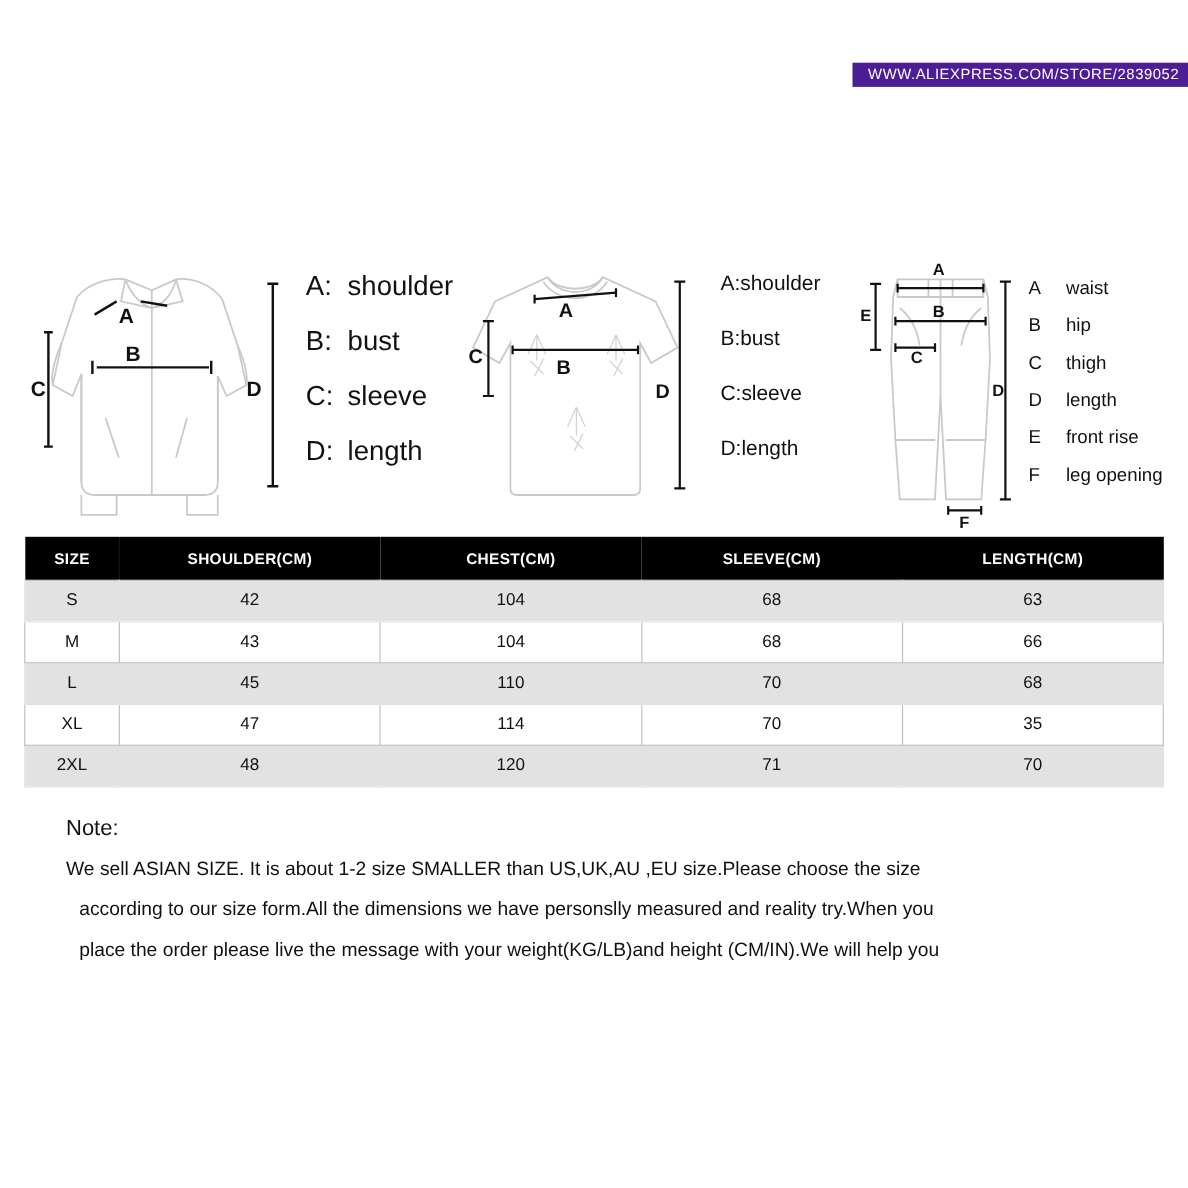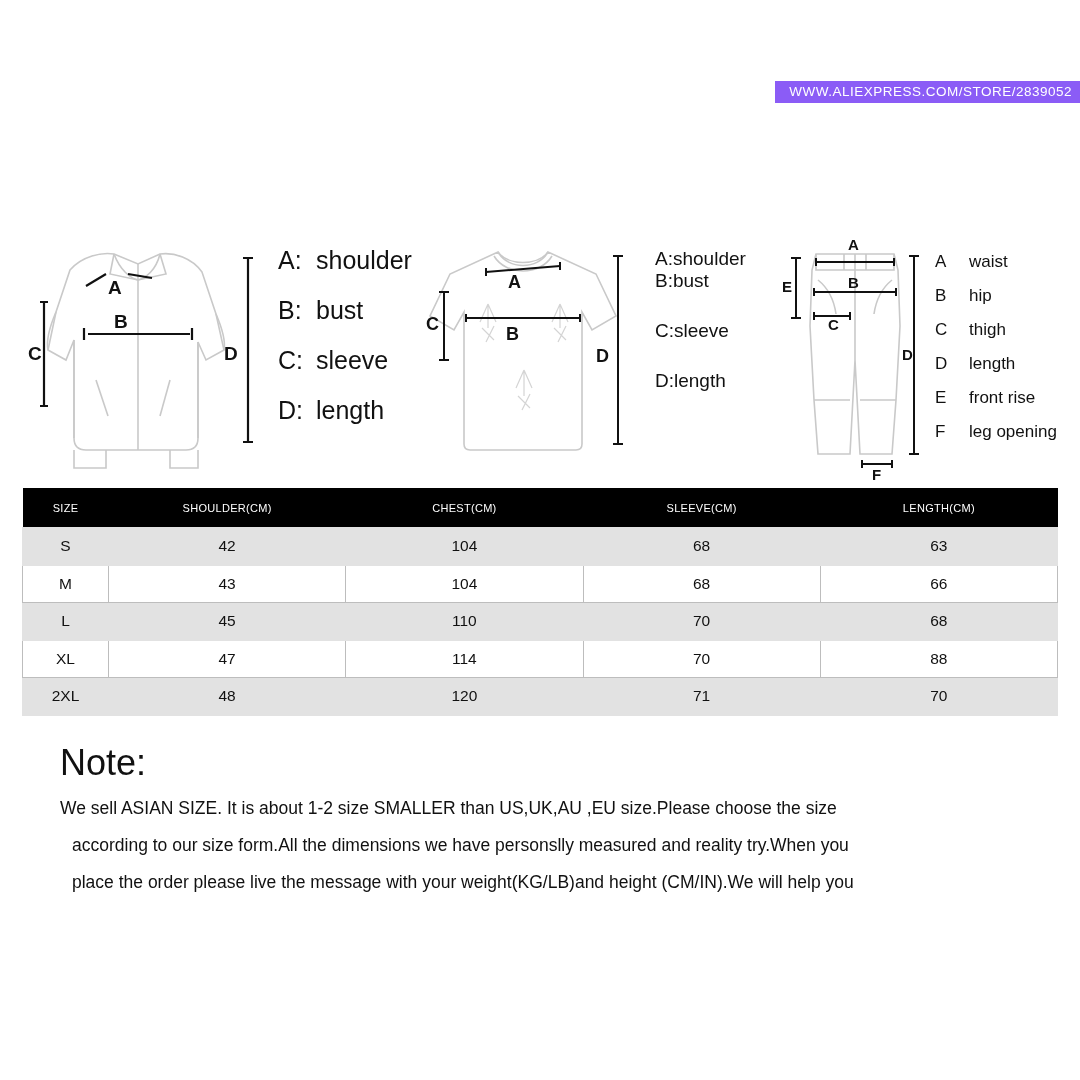--- a/index.html
+++ b/index.html
@@ -56,28 +56,27 @@
     top: 33px;
     font-size: 14px;
     letter-spacing: 1.5px;
     color: #9a9a9a;
   }
   .store-bar {
     position: absolute;
     right: 0;
     top: 57px;
     height: 22px;
-    background: #8b5cf6;
+    background: #4c1d95;
     color: #ffffff;
     font-size: 13.5px;
     letter-spacing: 0.5px;
     line-height: 22px;
     padding: 0 8px 0 14px;
     white-space: nowrap;
-    margin-top: 24px;
   }
 
   
   .diagrams {
     position: absolute;
     left: 0;
     top: 230px;
     width: 1080px;
     height: 252px;
   }
@@ -116,22 +115,22 @@
     position: absolute;
     left: 22px;
     top: 488px;
     width: 1036px;
     border-collapse: collapse;
     table-layout: fixed;
   }
   .size-table th {
     background: #000000;
     color: #ffffff;
-    font-size: 11px;
-    font-weight: normal;
+    font-size: 14px;
+    font-weight: bold;
     height: 37px;
     letter-spacing: 0.3px;
   }
   .size-table td {
     font-size: 15.5px;
     height: 34.5px;
     text-align: center;
     color: #111;
     border: 1px solid #bdbdbd;
   }
@@ -145,21 +144,21 @@
   .col-size { width: 84px; }
 
   
   .note {
     position: absolute;
     left: 60px;
     top: 742px;
     width: 990px;
   }
   .note-title {
-    font-size: 36px;
+    font-size: 20px;
     color: #111;
     margin: 0 0 6px 0;
     font-weight: 400;
   }
   .note-line {
     font-size: 17.5px;
     line-height: 37px;
     color: #111;
     white-space: nowrap;
   }
@@ -251,21 +250,21 @@
           <text x="6" y="100">C</text>
           <text x="176" y="132">D</text>
         </g>
       </svg>
     </div>
 
     <div class="legend lg-tee">
       <div class="legend-row" style="position:relative;">
         <span>A:</span><span>shoulder</span>
       </div>
-      <div class="legend-row" style="position:relative; ">
+      <div class="legend-row" style="position:relative; margin-top:28px;">
         <span>B:</span><span>bust</span>
       </div>
       <div class="legend-row" style="position:relative; margin-top:28px;">
         <span>C:</span><span>sleeve</span>
       </div>
       <div class="legend-row" style="position:relative; margin-top:28px;">
         <span>D:</span><span>length</span>
       </div>
     </div>
 
@@ -357,21 +356,21 @@
         <td>45</td>
         <td>110</td>
         <td>70</td>
         <td>68</td>
       </tr>
       <tr class="plain">
         <td>XL</td>
         <td>47</td>
         <td>114</td>
         <td>70</td>
-        <td>88</td>
+        <td>35</td>
       </tr>
       <tr class="shade">
         <td>2XL</td>
         <td>48</td>
         <td>120</td>
         <td>71</td>
         <td>70</td>
       </tr>
     </tbody>
   </table>

